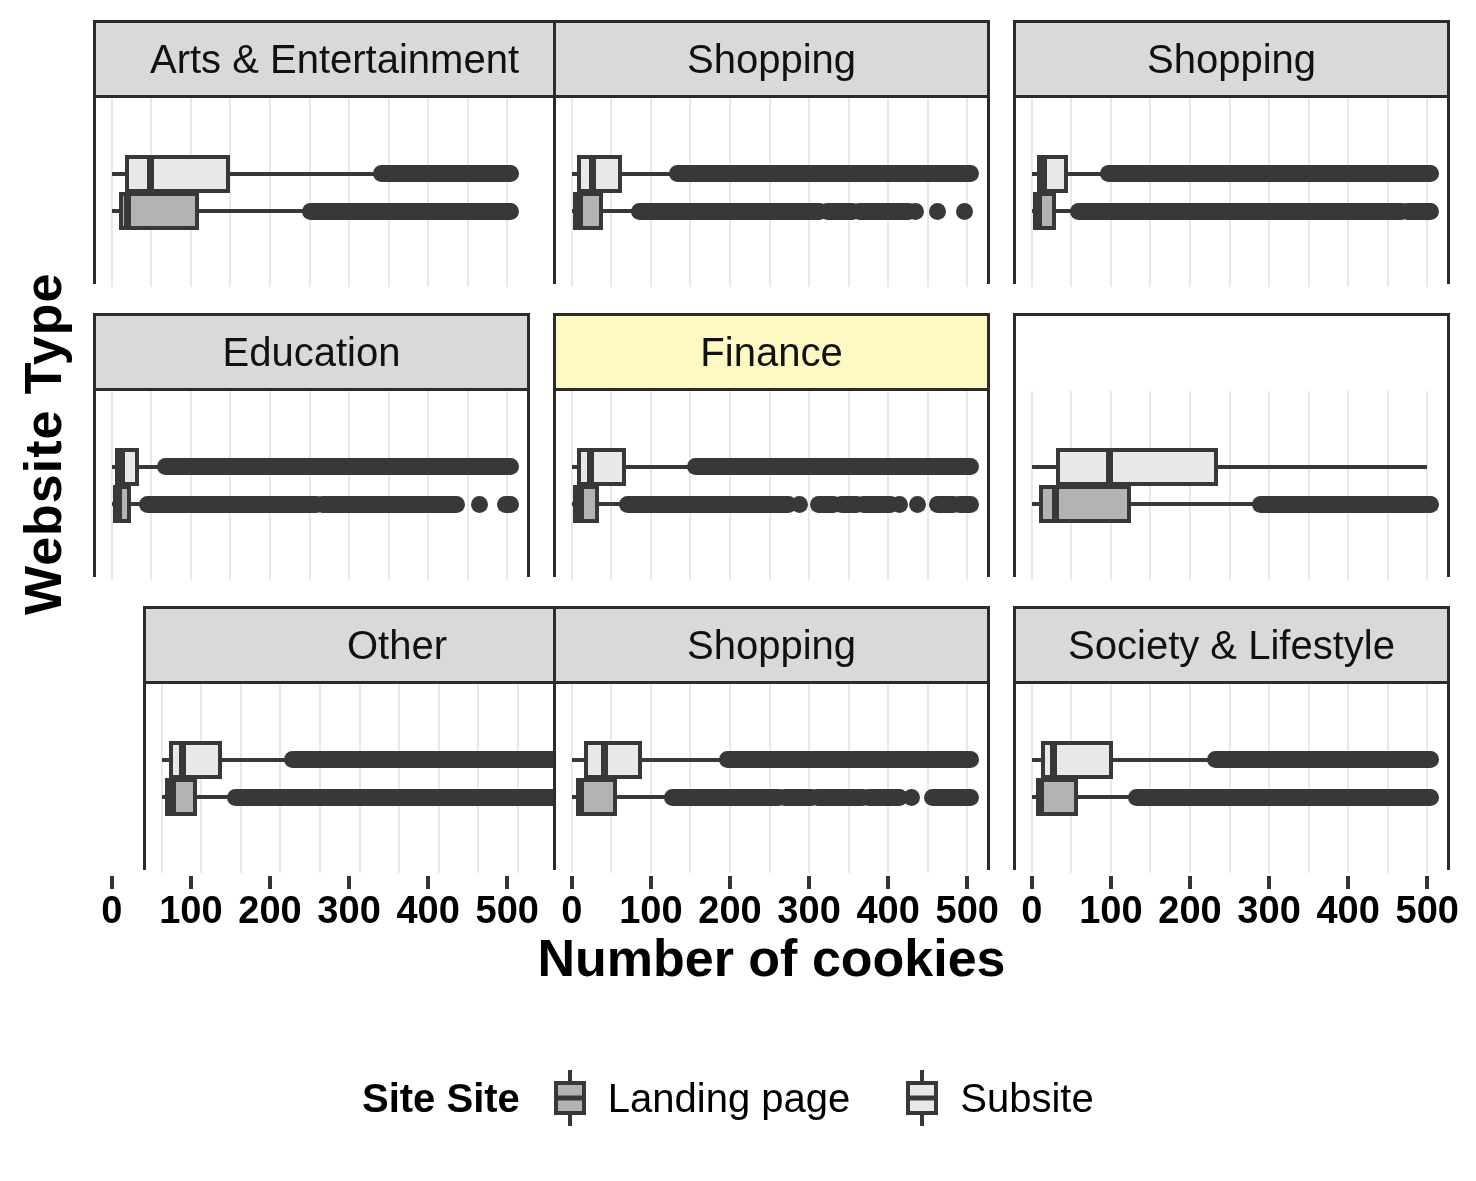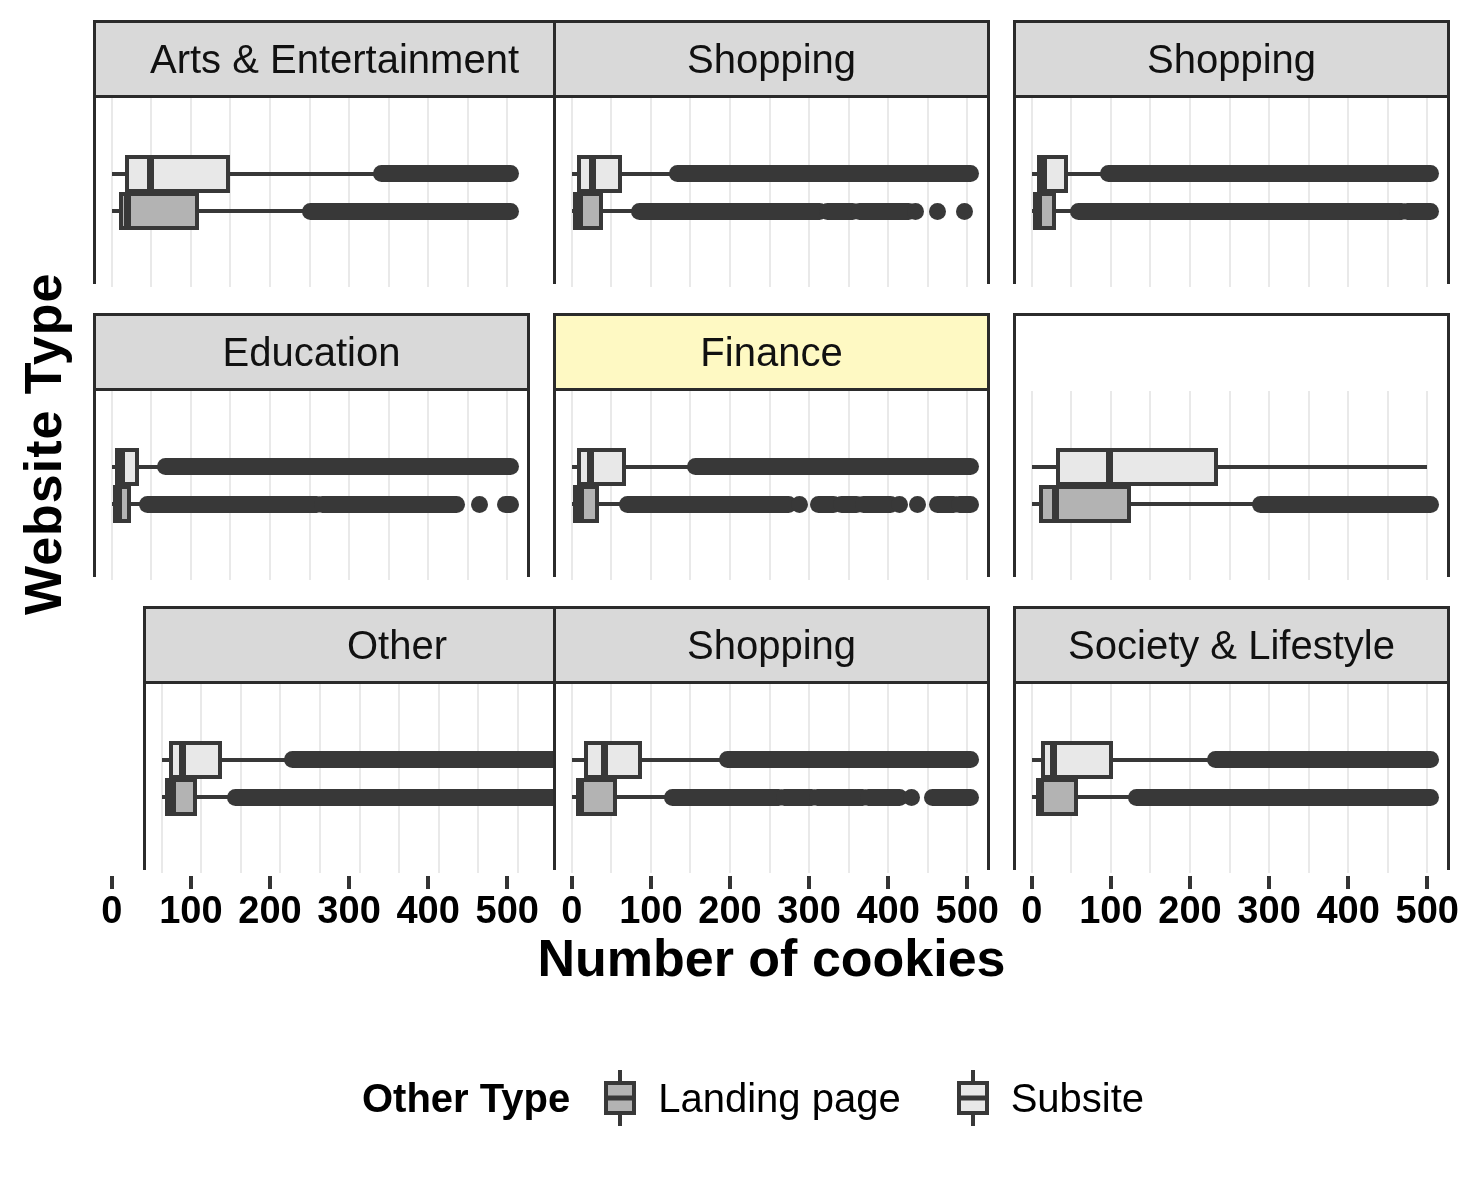--- a/index.html
+++ b/index.html
@@ -342,21 +342,21 @@
         <div class="tickmark" style="left: 254.064px;"></div>
         <div class="ticklabel" style="left: 256.064px;">300</div>
         <div class="tickmark" style="left: 333.147px;"></div>
         <div class="ticklabel" style="left: 335.147px;">400</div>
         <div class="tickmark" style="left: 412.229px;"></div>
         <div class="ticklabel" style="left: 414.229px;">500</div>
       </div>
     </div>
   <div class="x-title">Number of cookies</div>
   <div class="legend">
-    <div class="legend-title">Other Type</div>
+    <div class="legend-title">Site Site</div>
     <div id="legend-items" style="display:flex;align-items:center;gap:52px;">
         <div class="legend-item" style="display: flex;">
           <svg width="40" height="62" viewBox="0 0 40 62">
             <line x1="20" y1="3" x2="20" y2="59" stroke="#383838" stroke-width="4"></line>
     <rect x="6" y="16" width="28" height="30" fill="#b3b3b3" stroke="#383838" stroke-width="4"></rect>
     <line x1="6" y1="31" x2="34" y2="31" stroke="#383838" stroke-width="5"></line>
           </svg>
           <div class="legend-label">Landing page</div>
         </div>
         <div class="legend-item" style="display: flex;">

